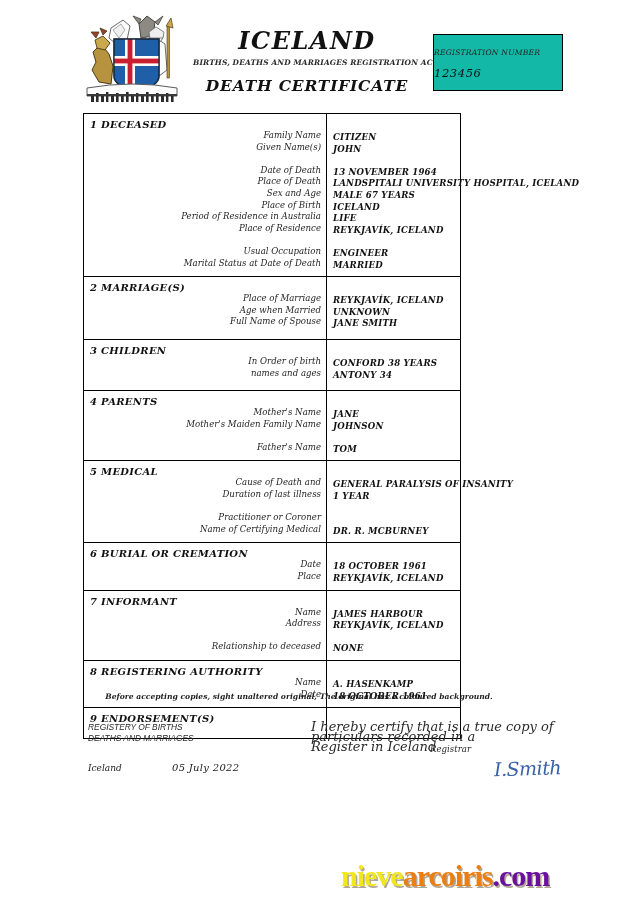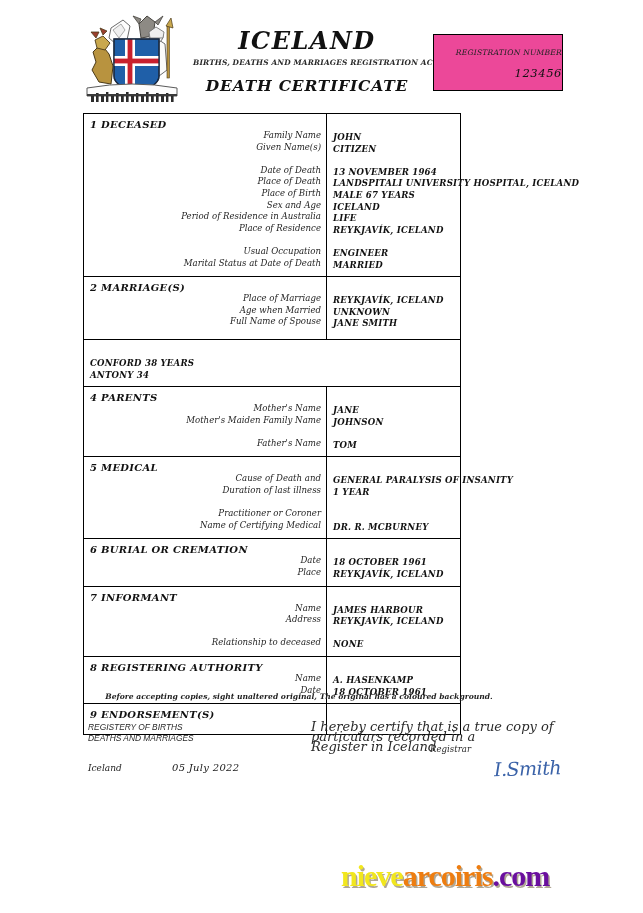--- a/index.html
+++ b/index.html
@@ -69,22 +69,22 @@
     margin-top: 9px;
   }
 
   #regbox {
     position: absolute;
     left: 350px;
     top: 24px;
     width: 128px;
     height: 55px;
     border: 1.3px solid #000;
-    background: #ec4899;
-    text-align: right;
+    background: #14b8a6;
+    text-align: left;
   }
   #regbox-label {
     font-family: "DejaVu Serif", serif;
     font-style: italic;
     font-size: 7.6px;
     letter-spacing: 0.2px;
     margin-top: 13px;
     color: #222;
   }
   #regbox-value {
@@ -334,33 +334,33 @@
 
   <div class="section">
     <div class="sec-left">
       <div class="sec-title">1 DECEASED</div>
       <div class="labels">
         <div class="lbl">Family Name</div>
         <div class="lbl">Given Name(s)</div>
         <div class="gap"></div>
         <div class="lbl">Date of Death</div>
         <div class="lbl">Place of Death</div>
+        <div class="lbl">Sex and Age</div>
         <div class="lbl">Place of Birth</div>
-        <div class="lbl">Sex and Age</div>
         <div class="lbl">Period of Residence in Australia</div>
         <div class="lbl">Place of Residence</div>
         <div class="gap"></div>
         <div class="lbl">Usual Occupation</div>
         <div class="lbl">Marital Status at Date of Death</div>
       </div>
     </div>
     <div class="sec-right">
       <div class="spacer-top"></div>
+      <div class="val">CITIZEN</div>
       <div class="val">JOHN</div>
-      <div class="val">CITIZEN</div>
       <div class="gap"></div>
       <div class="val">13 NOVEMBER 1964</div>
       <div class="val">LANDSPITALI UNIVERSITY HOSPITAL, ICELAND</div>
       <div class="val">MALE 67 YEARS</div>
       <div class="val">ICELAND</div>
       <div class="val">LIFE</div>
       <div class="val">REYKJAVÍK, ICELAND</div>
       <div class="gap"></div>
       <div class="val">ENGINEER</div>
       <div class="val">MARRIED</div>
@@ -379,20 +379,28 @@
     </div>
     <div class="sec-right">
       <div class="spacer-top"></div>
       <div class="val">REYKJAVÍK, ICELAND</div>
       <div class="val">UNKNOWN</div>
       <div class="val">JANE SMITH</div>
     </div>
   </div>
 
   <div class="section">
+    <div class="sec-left">
+      <div class="sec-title">3 CHILDREN</div>
+      <div class="labels">
+        <div class="lbl">In Order of birth</div>
+        <div class="lbl">names and ages</div>
+        <div class="gap-half"></div>
+      </div>
+    </div>
     <div class="sec-right">
       <div class="spacer-top"></div>
       <div class="val">CONFORD 38 YEARS</div>
       <div class="val">ANTONY 34</div>
     </div>
   </div>
 
   <div class="section">
     <div class="sec-left">
       <div class="sec-title">4 PARENTS</div>

